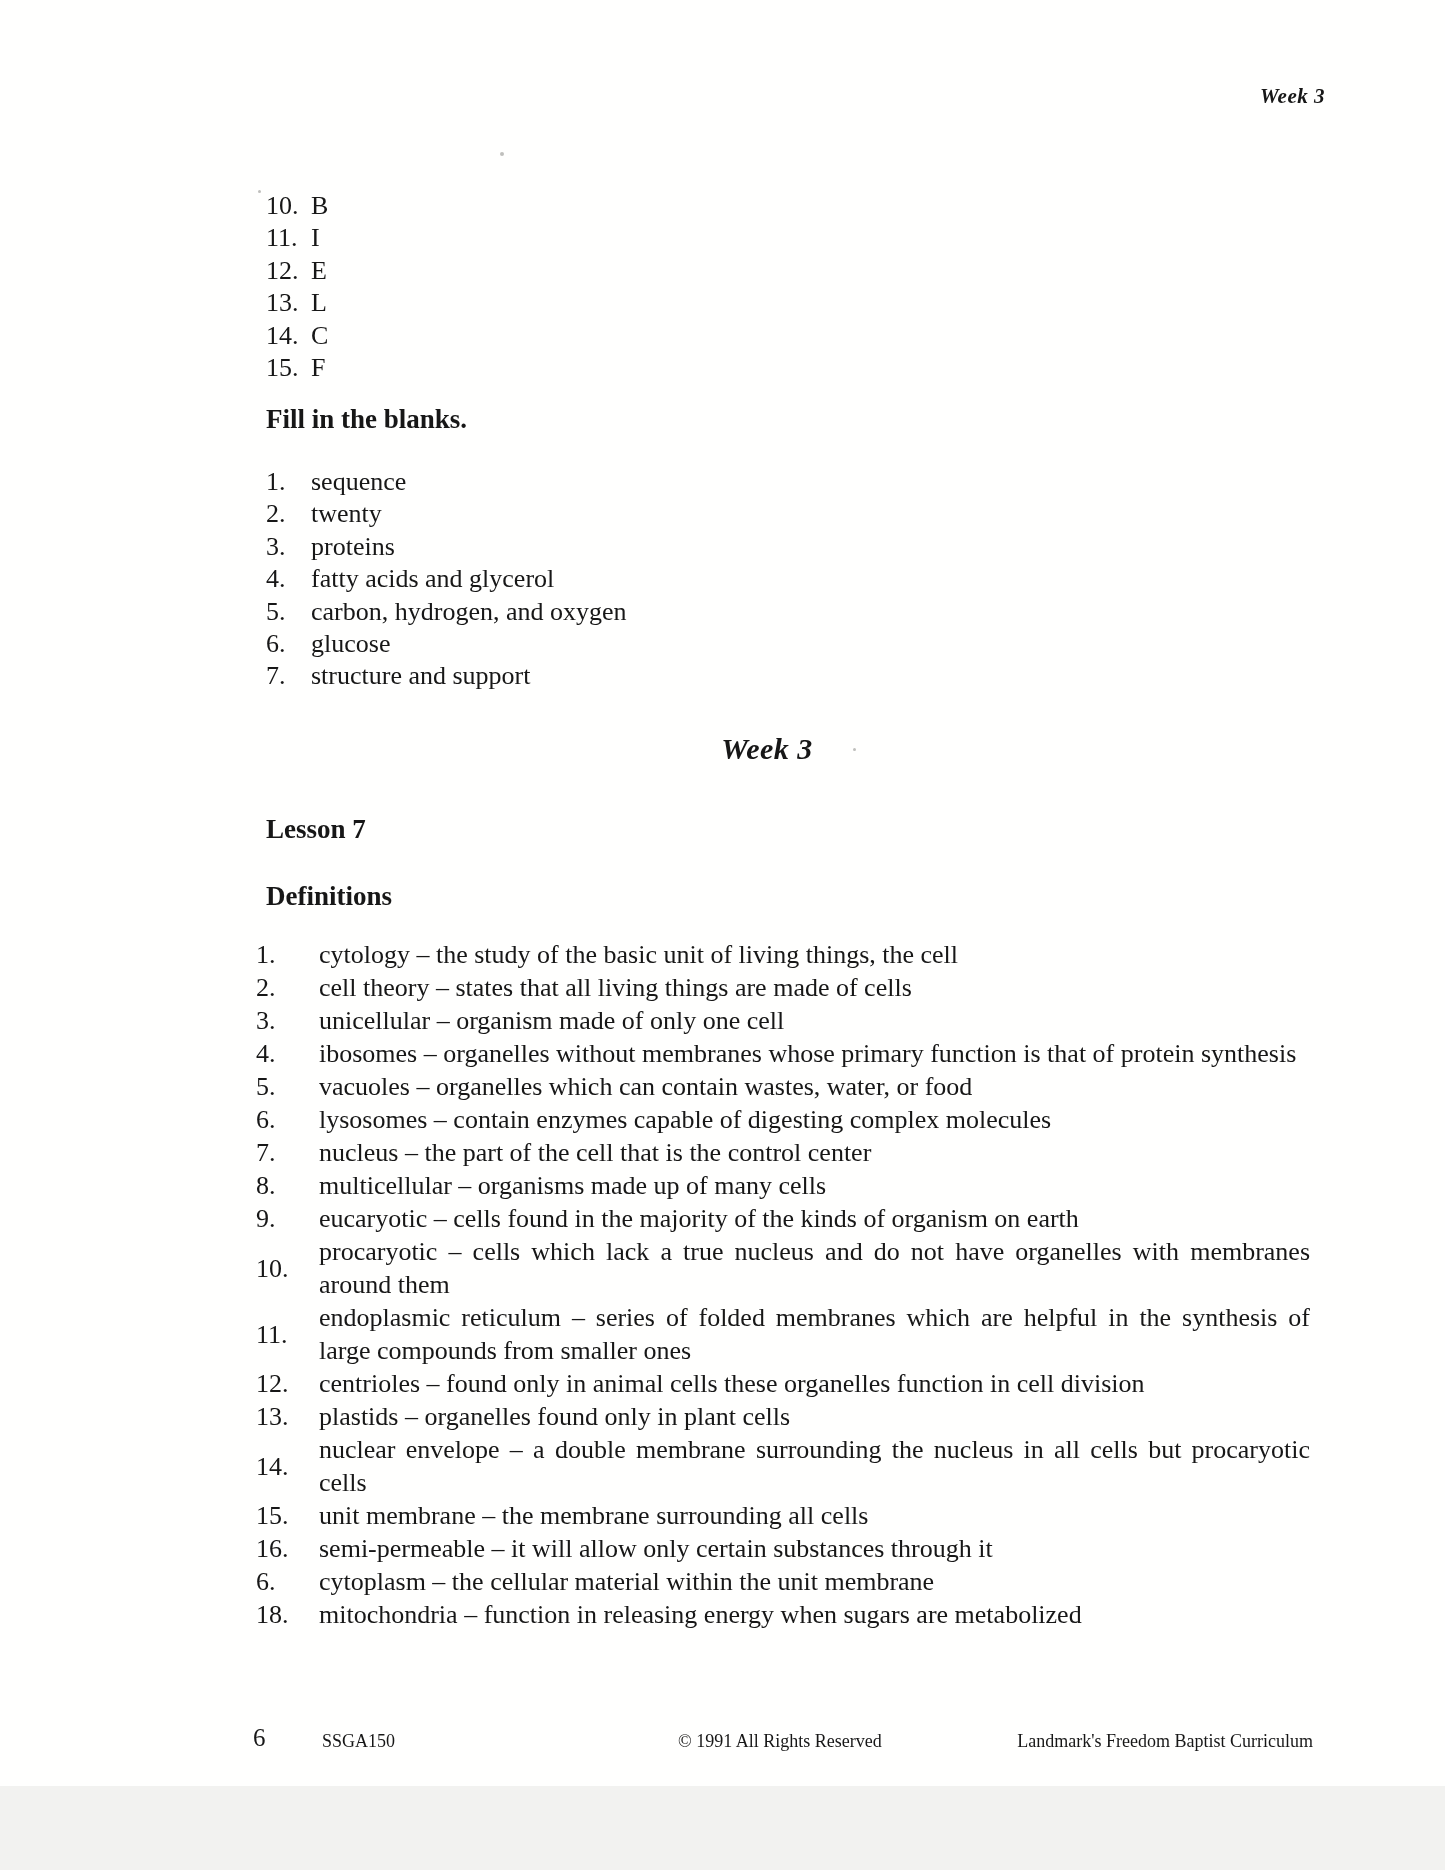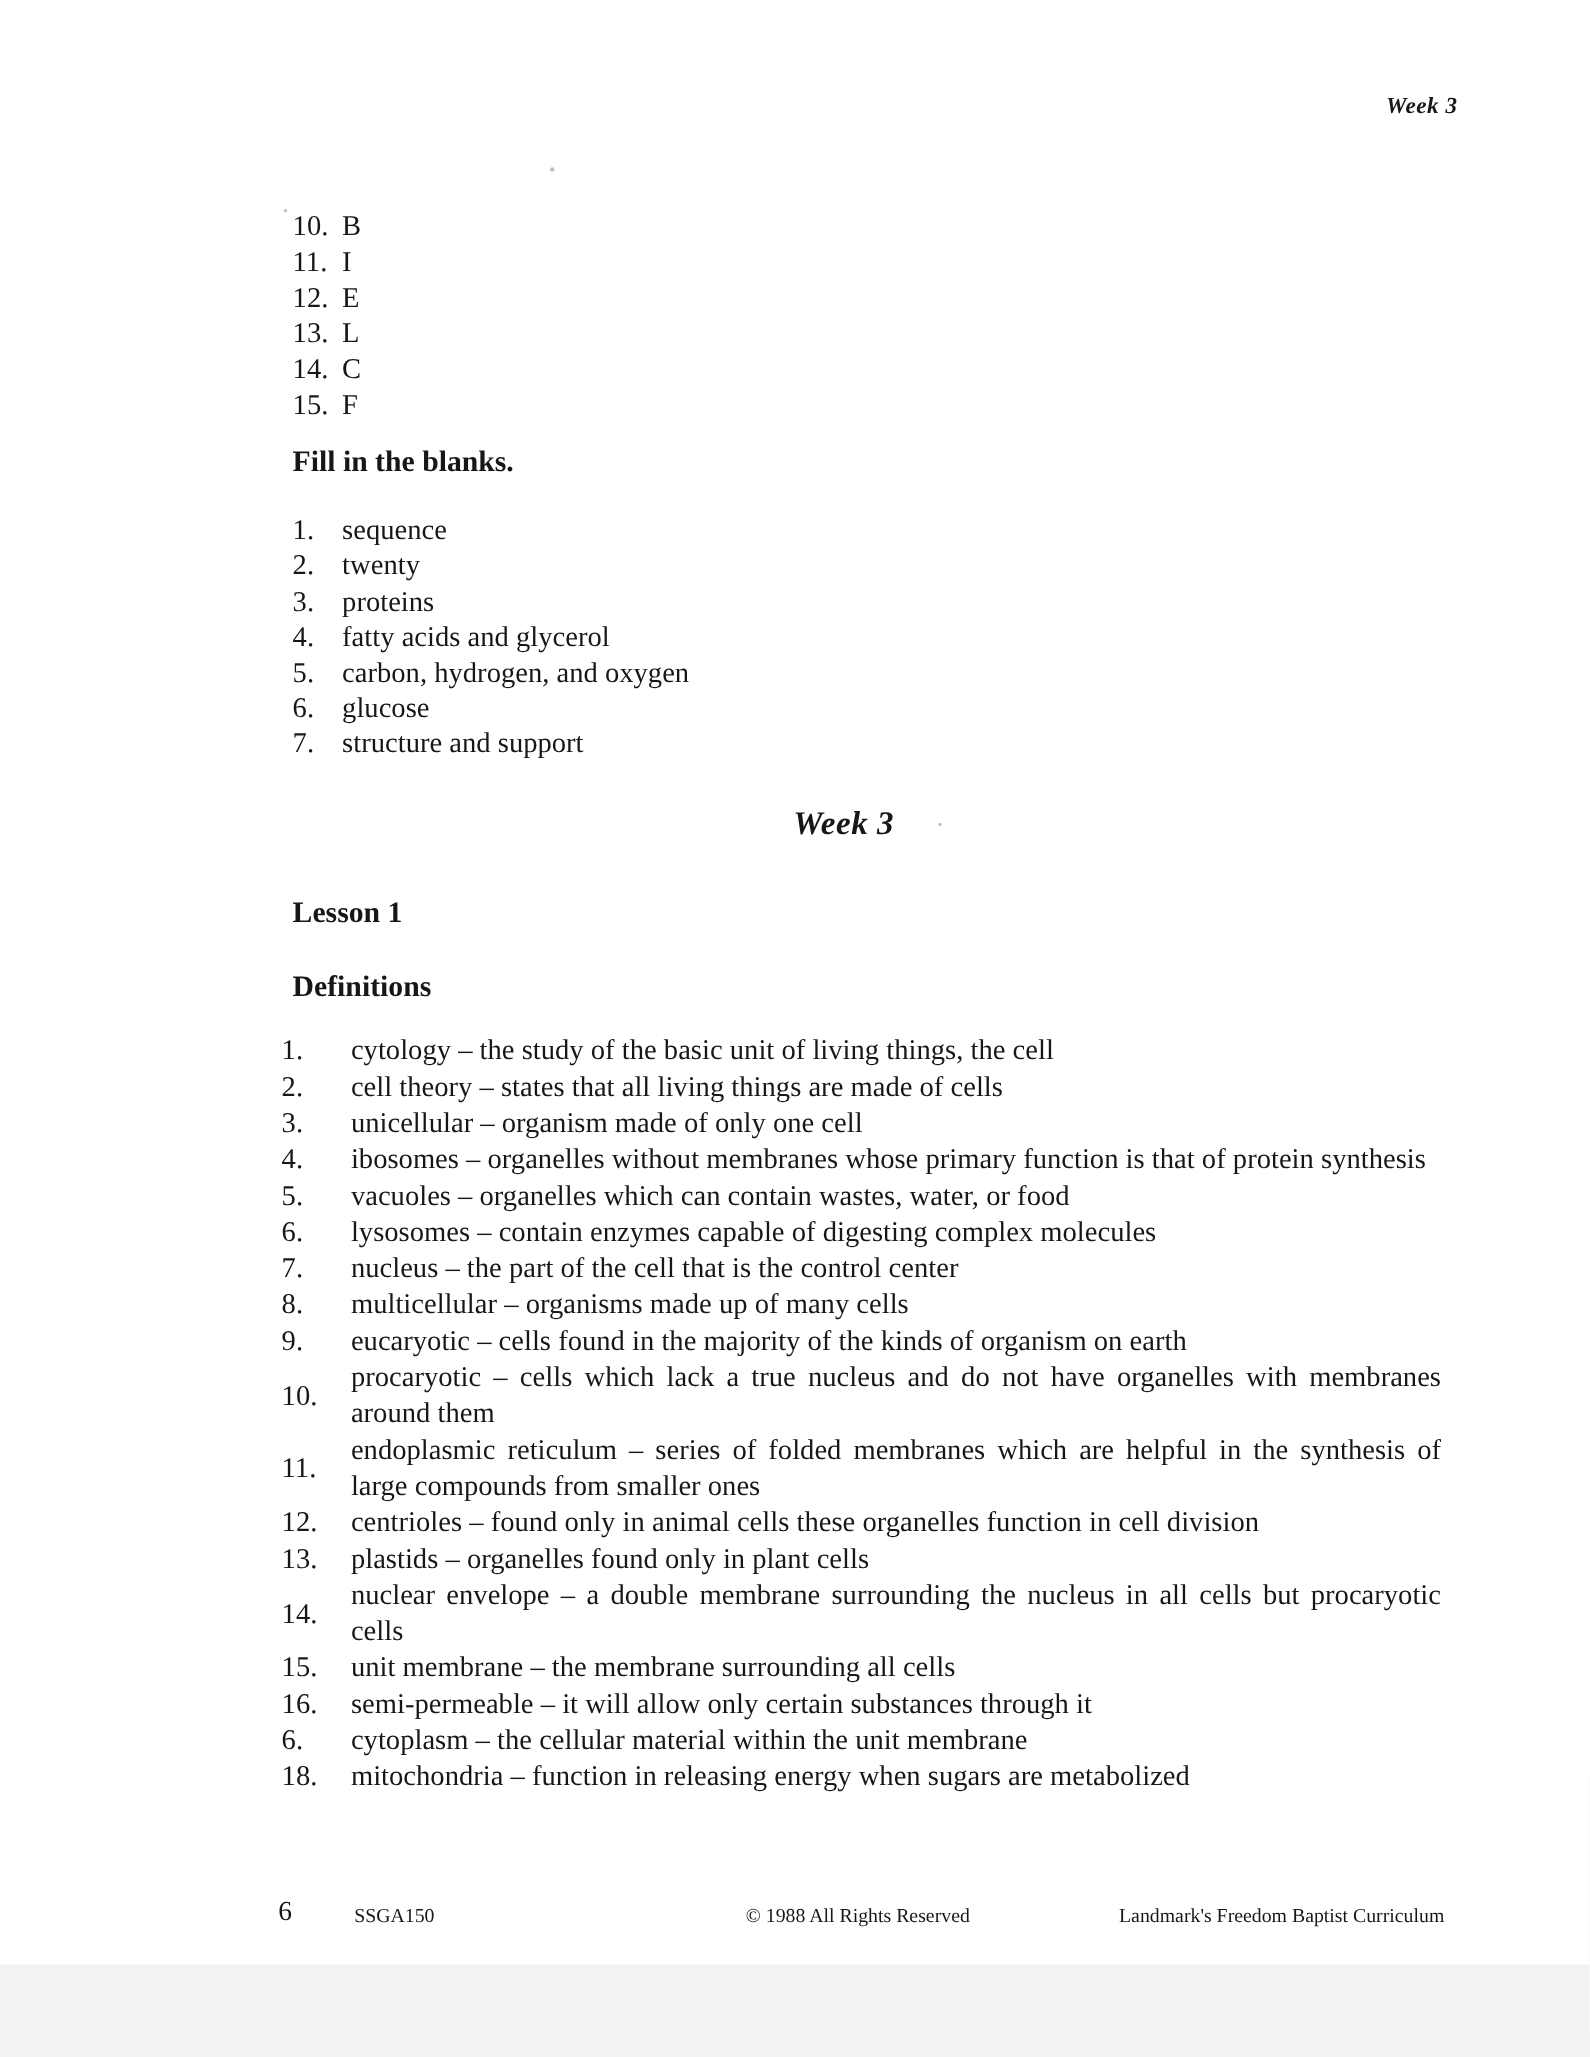--- a/index.html
+++ b/index.html
@@ -139,21 +139,21 @@
         <span class="txt">glucose</span>
       </div>
       <div class="row">
         <span class="num">7.</span>
         <span class="txt">structure and support</span>
       </div>
     </div>
 
   <div class="week-center">Week 3</div>
 
-  <div class="lesson-head">Lesson 1</div>
+  <div class="lesson-head">Lesson 7</div>
 
   <div class="defs-head">Definitions</div>
 
   <div class="list defs">
       <div class="row">
         <span class="num">1.</span>
         <span class="txt">cytology – the study of the basic unit of living things, the cell</span>
       </div>
       <div class="row">
         <span class="num">2.</span>
@@ -222,17 +222,17 @@
       <div class="row">
         <span class="num">18.</span>
         <span class="txt">mitochondria – function in releasing energy when sugars are metabolized</span>
       </div>
     </div>
 
   <div class="footer-pagenum">6</div>
 
   <div class="footer-code">SSGA150</div>
 
-  <div class="footer-copyright">© 1988 All Rights Reserved</div>
+  <div class="footer-copyright">© 1991 All Rights Reserved</div>
 
   <div class="footer-publisher">Landmark's Freedom Baptist Curriculum</div>
 
 </div>
 
 </body></html>

